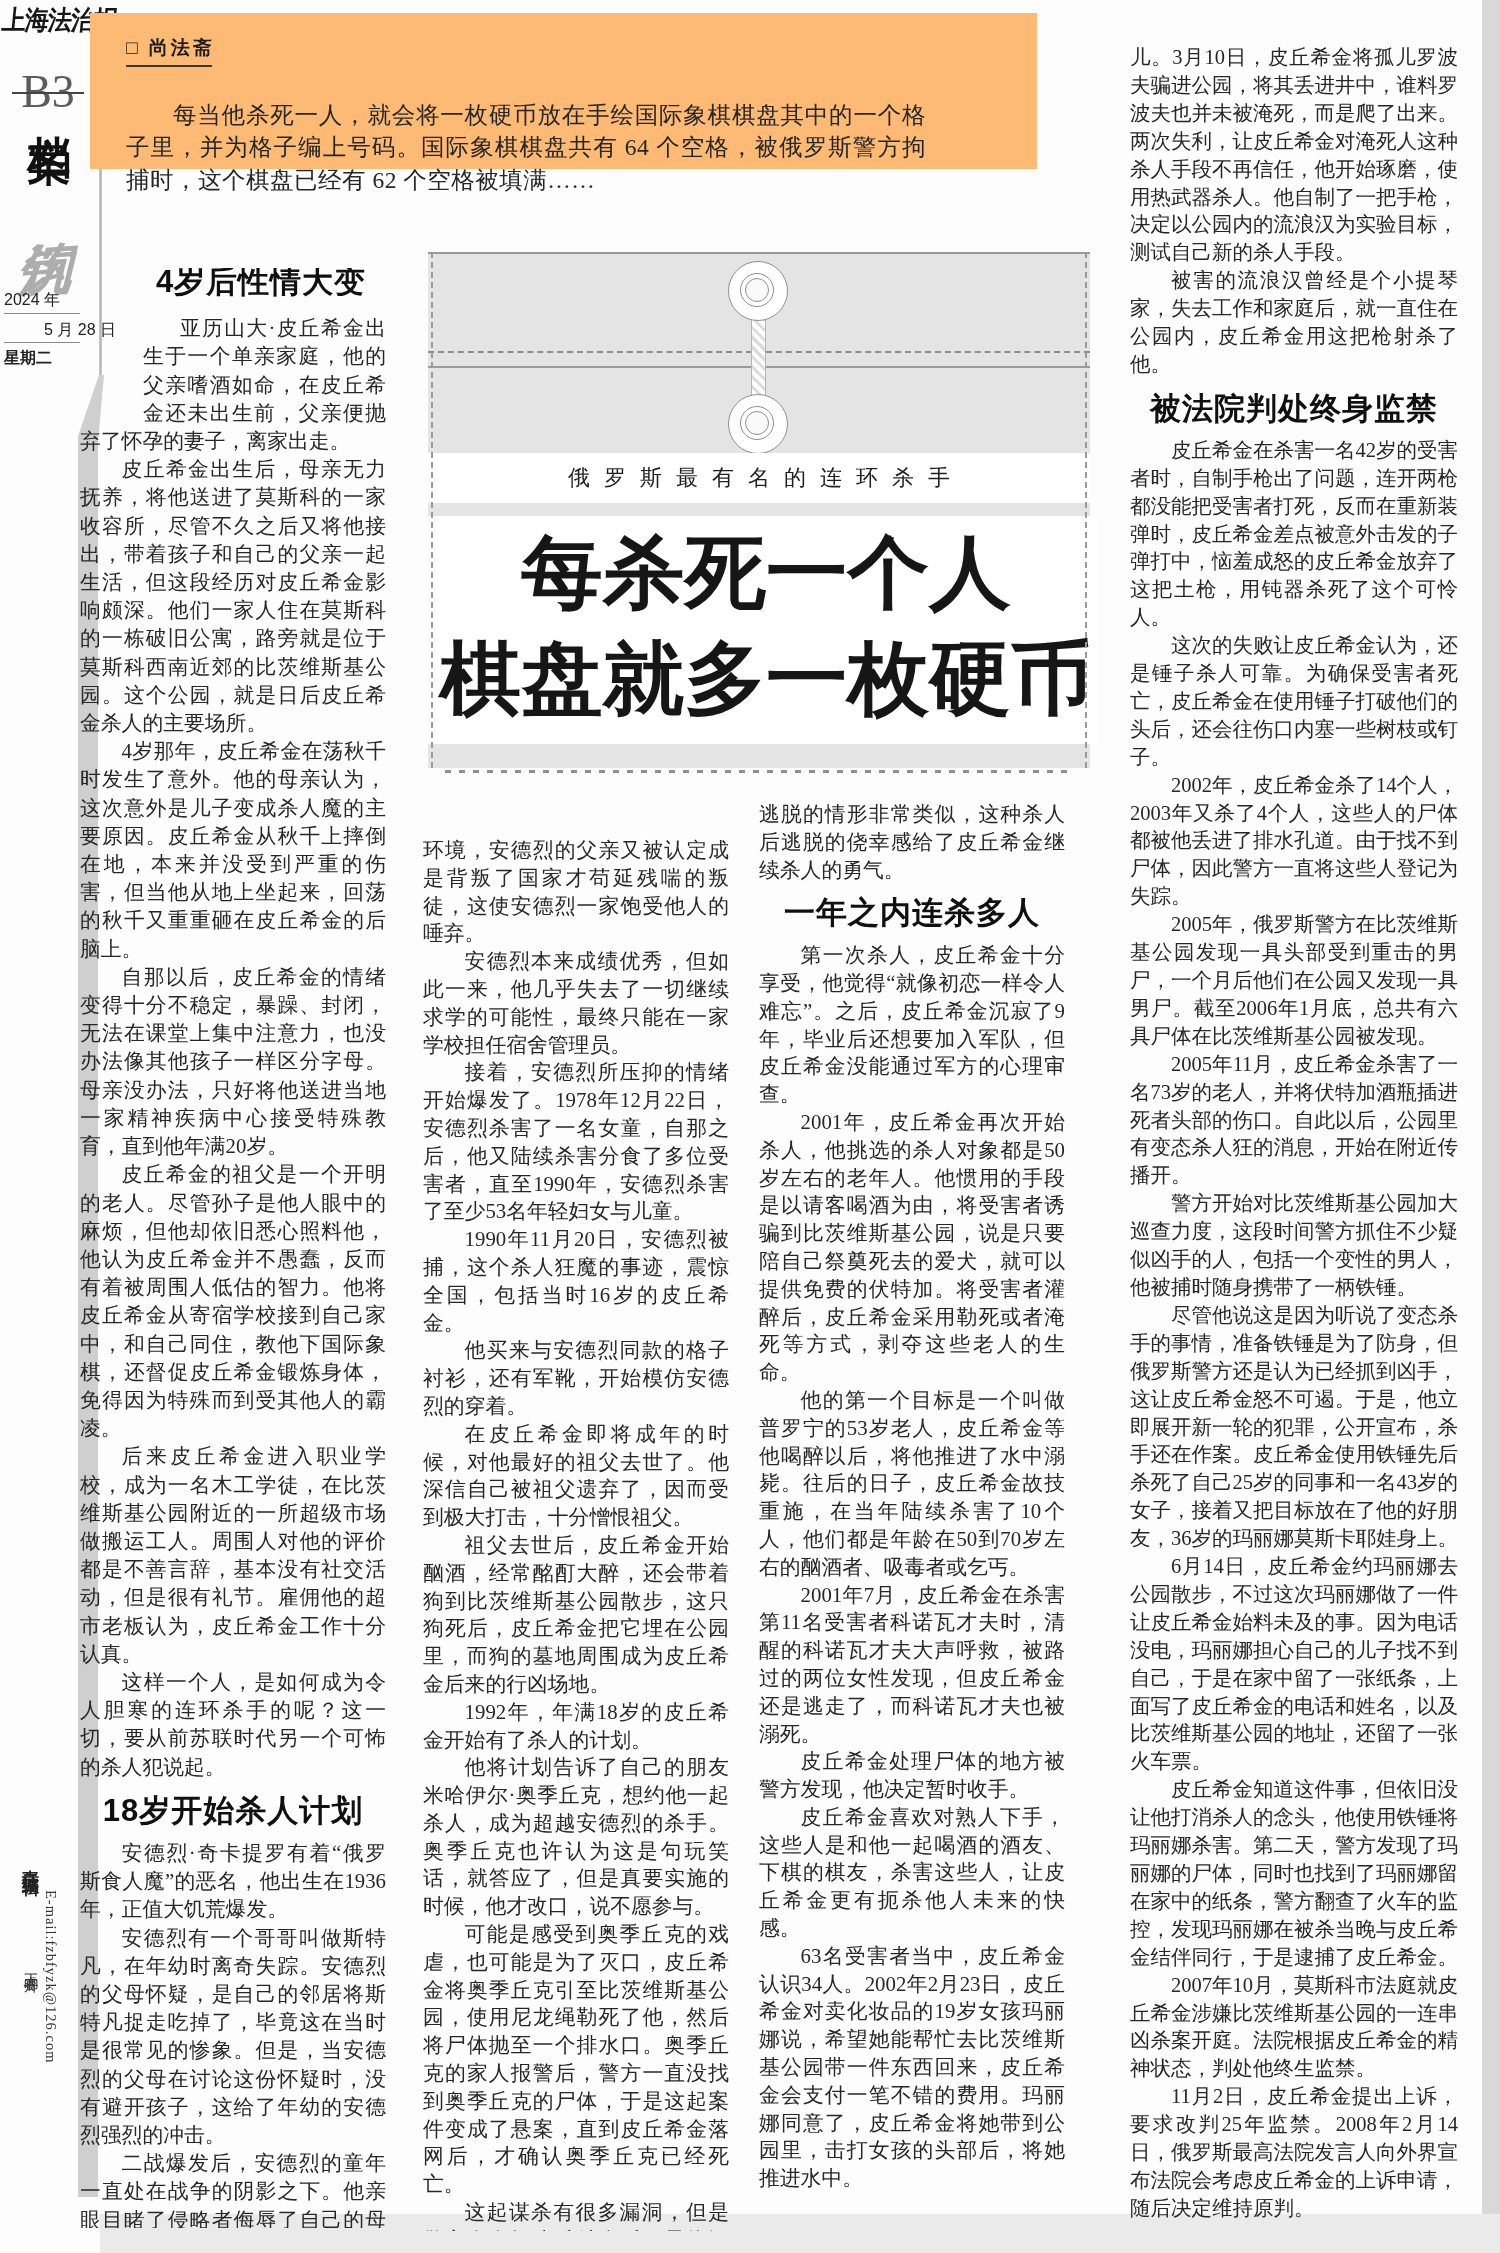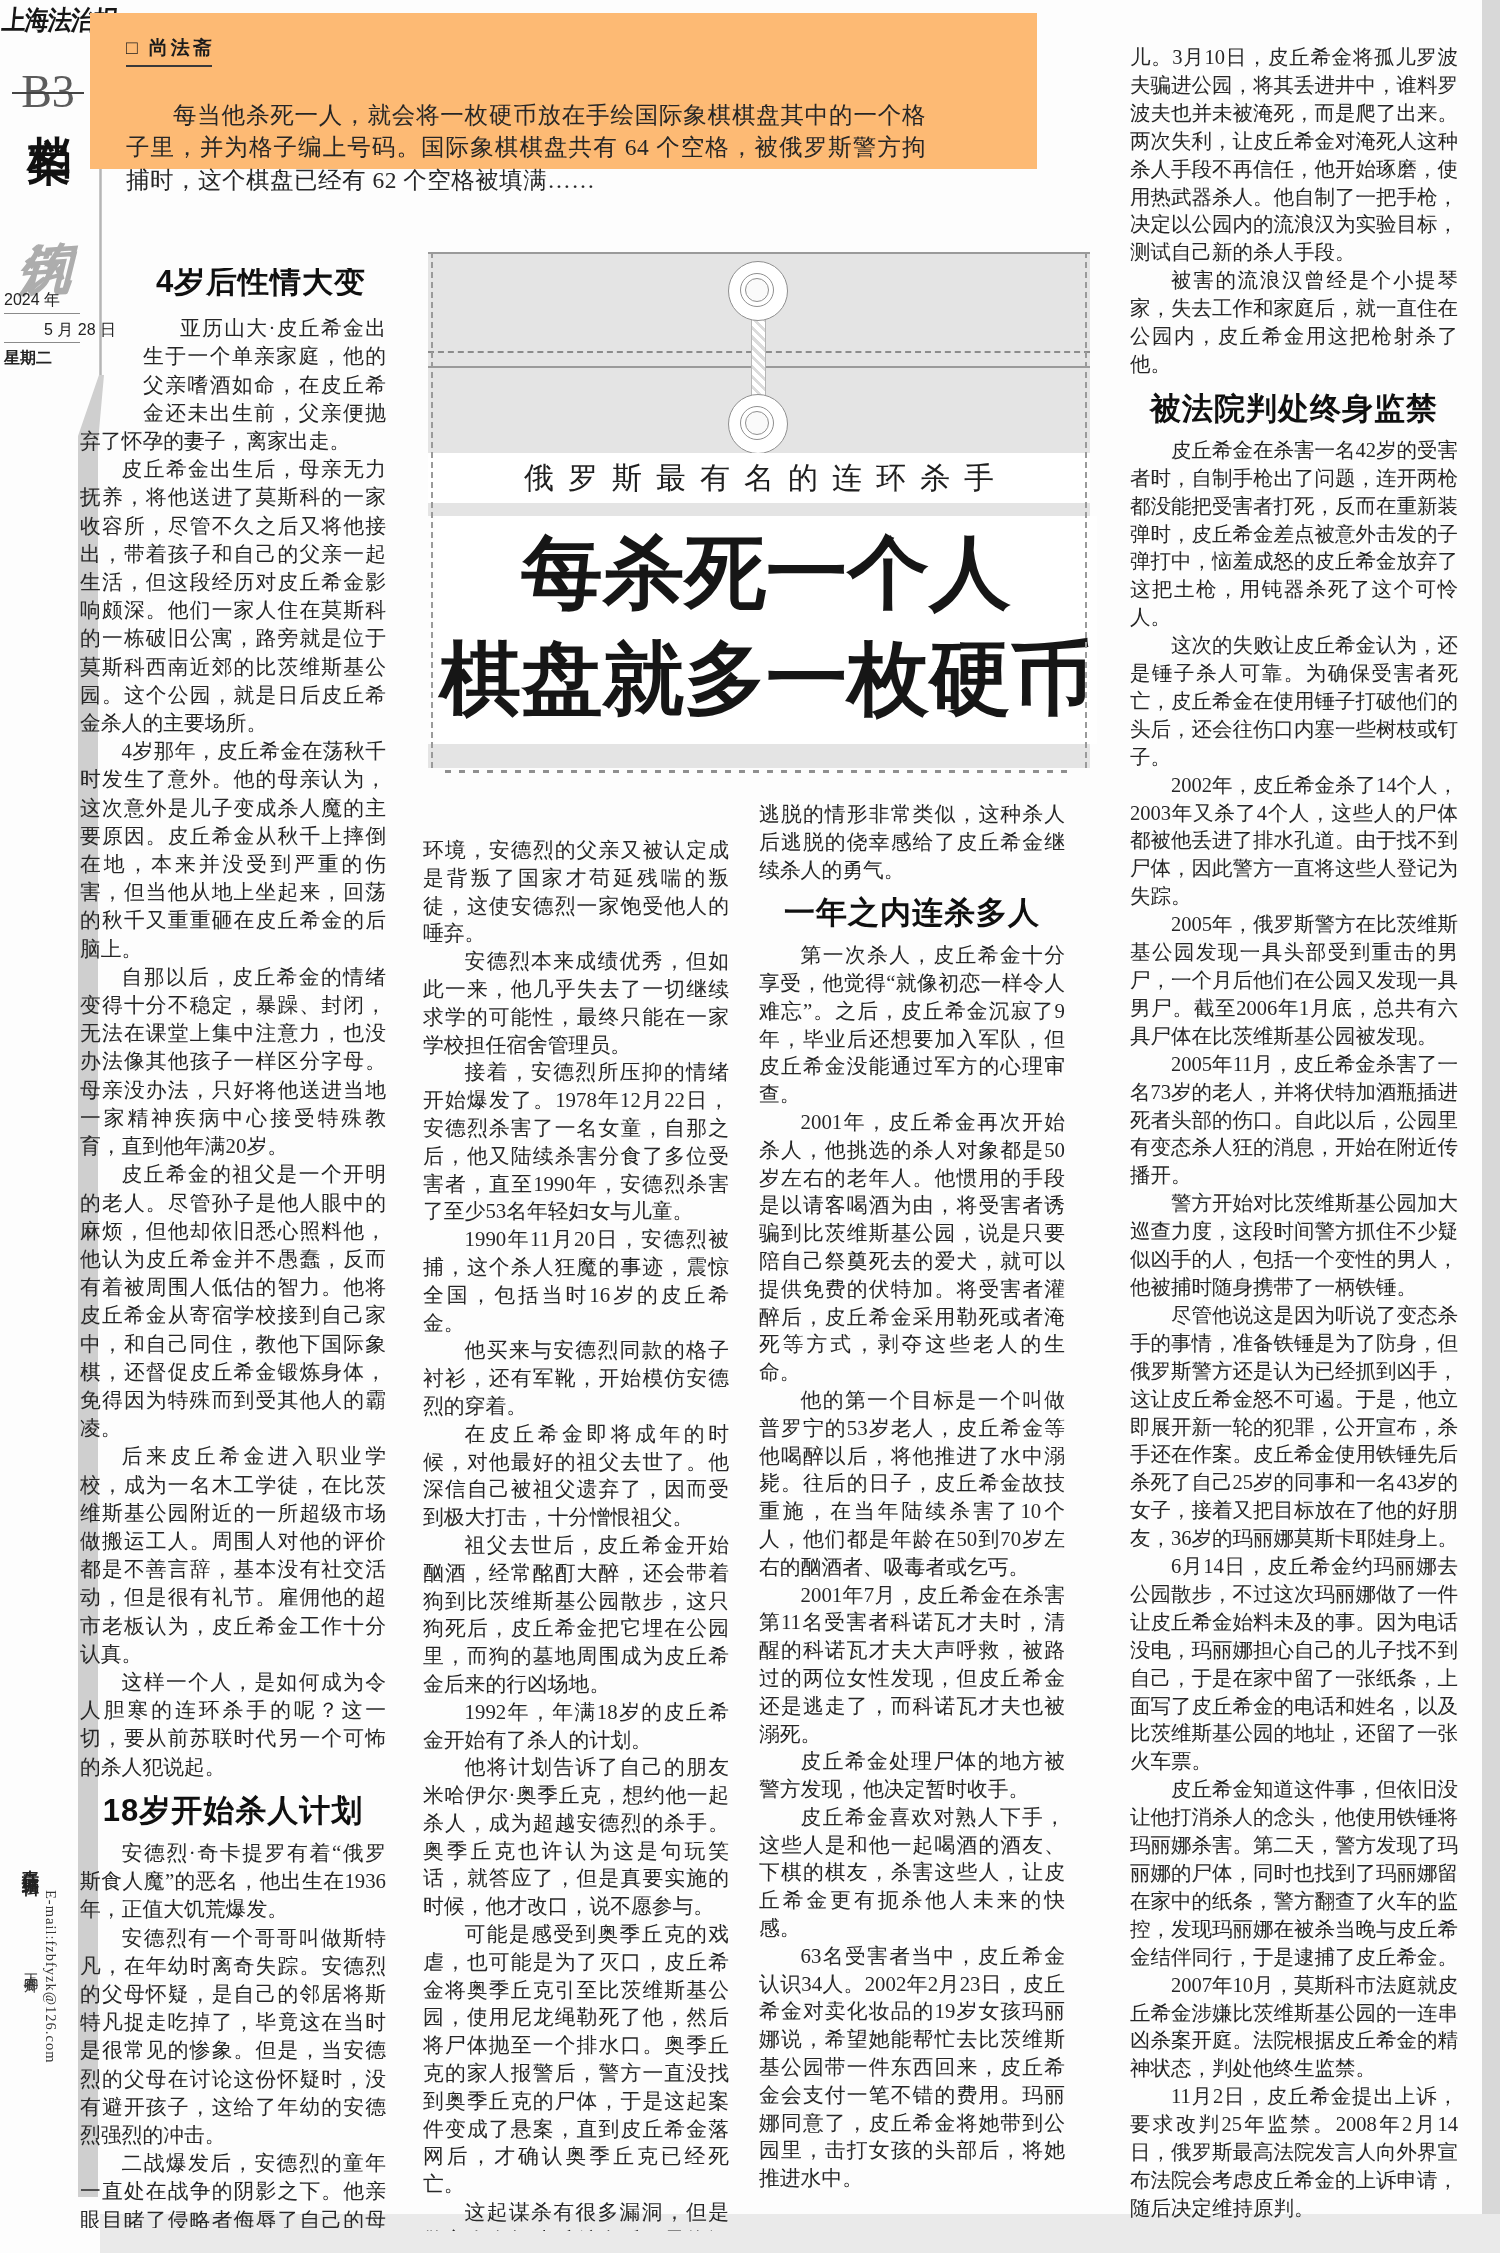--- a/index.html
+++ b/index.html
@@ -48,21 +48,21 @@
   #env-dashline{position:absolute;left:0;top:99px;width:662px;height:0;border-top:2px dashed #8c8c8c;}
   #env-solidline{position:absolute;left:0;top:114px;width:662px;height:0;border-top:2px solid #9a9a9a;}
   #env-string{position:absolute;left:323px;top:38px;width:13px;height:133px;
         background:repeating-linear-gradient(45deg,#ffffff 0 4px,#dcdcdc 4px 7px);border:1px solid #b5b5b5;}
   .grommet{position:absolute;width:58px;height:58px;border-radius:50%;background:#fff;border:1.5px solid #8f8f8f;}
   .grommet .mid{position:absolute;left:11px;top:11px;width:32px;height:32px;border-radius:50%;border:1.5px solid #8f8f8f;background:#fff;}
   .grommet .hole{position:absolute;left:16px;top:16px;width:22px;height:22px;border-radius:50%;border:1.5px solid #8f8f8f;background:#fafafa;}
   #grom1{left:300px;top:9px;} #grom2{left:300px;top:142px;}
   #kicker-band{position:absolute;left:0;top:201px;width:662px;height:50px;background:#ffffff;
         display:flex;align-items:center;justify-content:center;}
-  #kicker{font-family:"Liberation Sans","DejaVu Sans",sans-serif;font-size:30px;color:#1e1e1e;
+  #kicker{font-family:"Liberation Sans","DejaVu Sans",sans-serif;font-size:22px;color:#1e1e1e;
         letter-spacing:14px;text-indent:14px;}
   #env-graydiv{position:absolute;left:0;top:251px;width:662px;height:13px;background:#e4e4e4;}
   #title-block{position:absolute;left:0;top:264px;width:662px;height:228px;background:#ffffff;text-align:center;margin-left:7px;}
   .big-title{font-family:"Liberation Serif","DejaVu Serif",serif;font-weight:900;color:#161616;
         font-size:80px;line-height:106px;margin:0;transform:scaleX(1.02);}
   #title1{margin-top:4px;}
   #env-graybtm{position:absolute;left:0;top:492px;width:662px;height:24px;background:#e4e4e4;}
   #dotted-row{left:445px;top:770px;width:630px;height:3px;
         background:repeating-linear-gradient(90deg,#8f8f8f 0 6px,transparent 6px 14px);}
 

